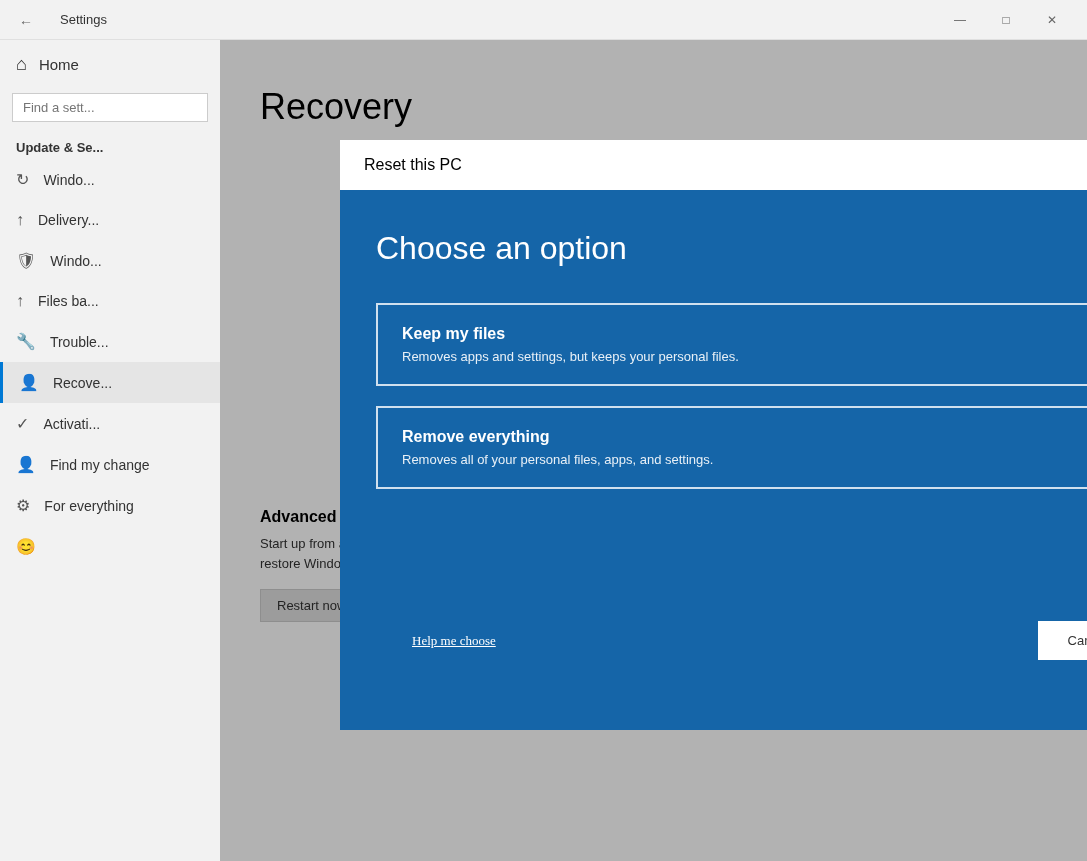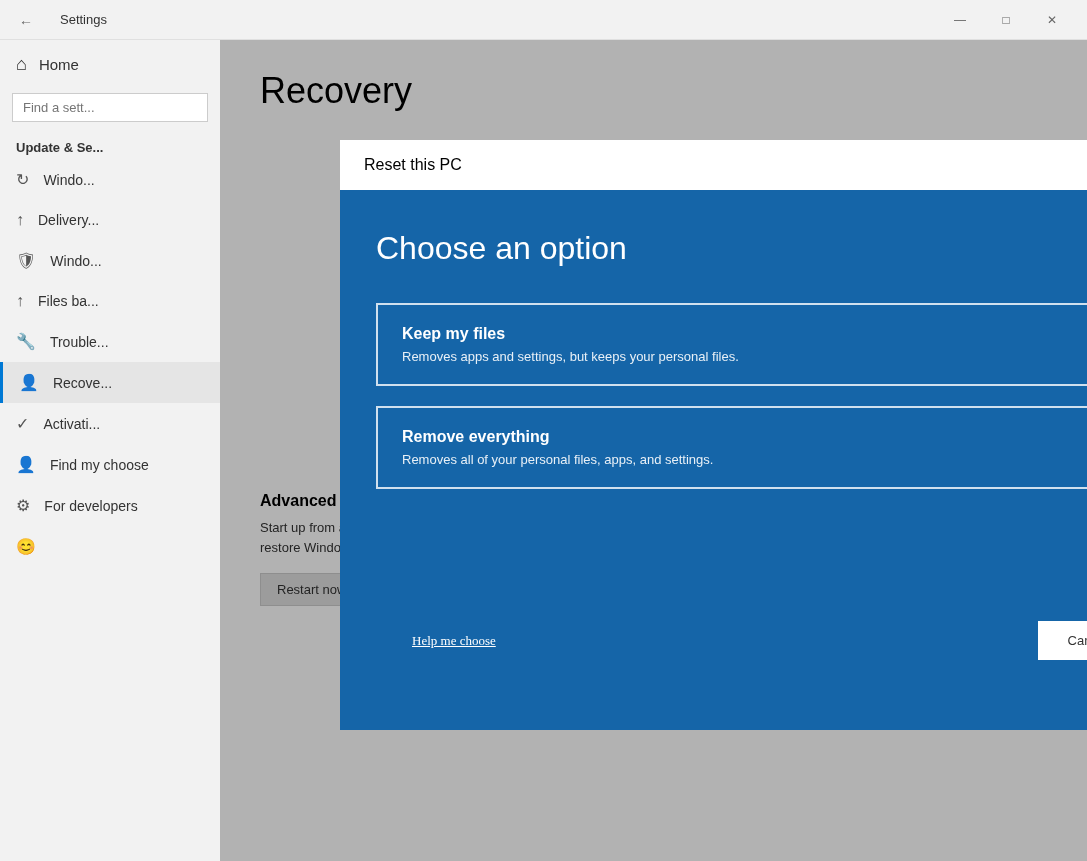--- a/index.html
+++ b/index.html
@@ -95,21 +95,21 @@
     .sidebar-item.active {
       background: #e5e5e5;
       border-left: 3px solid #0078d4;
     }
     .sidebar-item .icon { margin-right: 14px; font-size: 16px; color: #555; }
 
     
     .main-content {
       flex: 1;
       background: white;
-      padding: 30px 40px;
+      padding: 46px 40px;
       overflow-y: auto;
       position: relative;
     }
 
     .page-title {
       font-size: 36px;
       font-weight: 300;
       color: #000;
       margin-bottom: 30px;
     }
@@ -278,25 +278,25 @@
     <div class="sidebar-item active">
       <span class="icon">👤</span>
       <span>Recove...</span>
     </div>
     <div class="sidebar-item">
       <span class="icon">✓</span>
       <span>Activati...</span>
     </div>
     <div class="sidebar-item">
       <span class="icon">👤</span>
-      <span>Find my choose</span>
+      <span>Find my change</span>
     </div>
     <div class="sidebar-item">
       <span class="icon">⚙</span>
-      <span>For developers</span>
+      <span>For everything</span>
     </div>
     <div class="sidebar-item">
       <span class="icon">😊</span>
     </div>
   </div>
 
   <div class="main-content" style="position: relative;">
     <h1 class="page-title">Recovery</h1>
 
     <div style="margin-top: 380px;">

